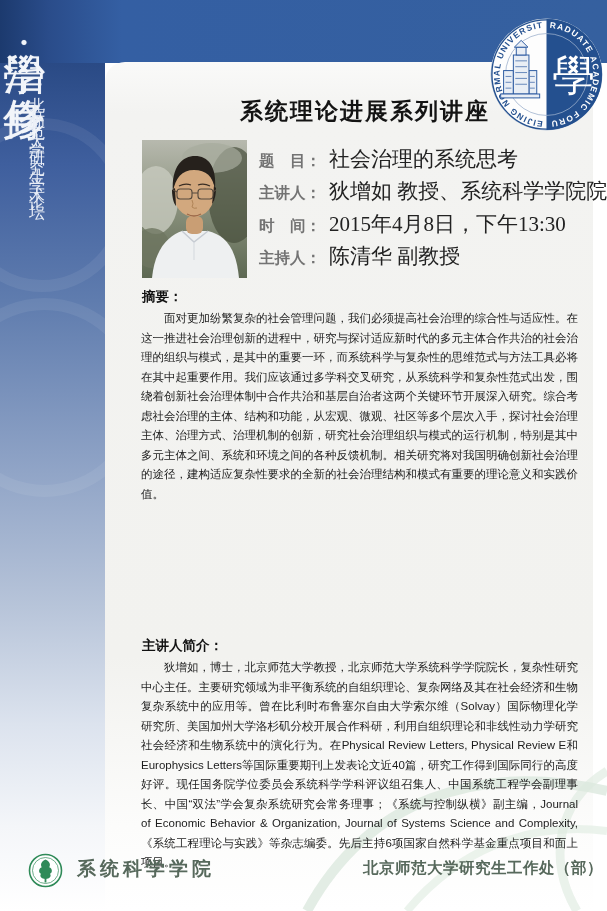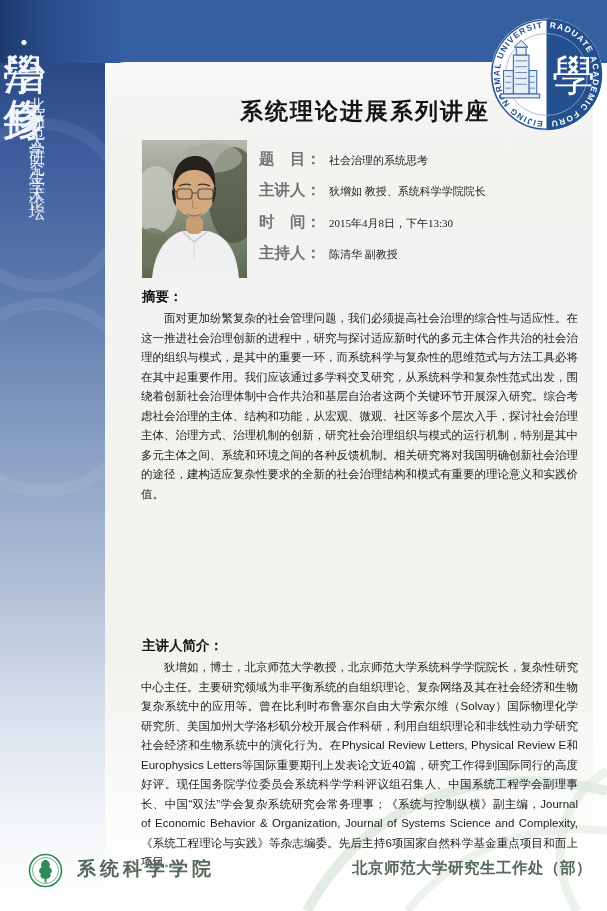--- a/index.html
+++ b/index.html
@@ -36,41 +36,41 @@
   }
   .title {
     position:absolute; left:105px; top:80px; width:488px; margin:16px; z-index:2;
     text-align:center; font-size:23px; font-weight:700; letter-spacing:2px; color:#141414;
   }
   .logo { position:absolute; left:488px; top:16px; width:117px; height:117px; z-index:3; }
   .photo { position:absolute; left:142px; top:140px; width:105px; height:138px; z-index:2; }
   .details { position:absolute; left:259px; top:144px; width:332px; z-index:2; }
   .details .row { line-height:30.4px; white-space:nowrap; }
   .lbl { font-weight:700; font-size:15.5px; color:#737373; }
-  .val { font-family:"Liberation Serif", serif; font-size:11px; color:#222222; margin-left:8px; }
+  .val { font-family:"Liberation Serif", serif; font-size:21px; color:#222222; margin-left:8px; }
   .sec-heading { position:absolute; left:142px; z-index:2; font-size:13.5px; font-weight:700; color:#111111; }
   .abstract-heading { top:288px;text-align:center; }
   .bio-heading { top:637px; }
   .body-text {
     position:absolute; left:141px; width:437px; z-index:2;
     font-size:11.5px; line-height:19.5px; color:#1c1c1c; text-align:justify;
   }
   .abstract-body { top:309px; }
   .bio-body { top:658px; }
   .body-text p { margin:0; text-indent:2em; }
   .abstract-body p + p { margin-top:3px; }
   .watermark { position:absolute; right:0; bottom:0; z-index:1; }
   .seal { position:absolute; left:28px; top:853px; width:35px; height:35px; z-index:2; }
   .school {
     position:absolute; left:77px; top:856px; z-index:2;
     font-family:"Liberation Serif", serif; font-weight:700;
     font-size:19px; letter-spacing:4px; color:#57695c;
   }
   .dept {
-    position:absolute; left:352px; top:858px; z-index:2;
+    position:absolute; left:363px; top:858px; z-index:2;
     font-family:"Liberation Serif", serif; font-weight:700;
     font-size:15.5px; letter-spacing:0.5px; color:#57695c;
   }
 </style>
 </head>
 <body>
 
 <div id="page">
 
   <div class="top-band"></div>

